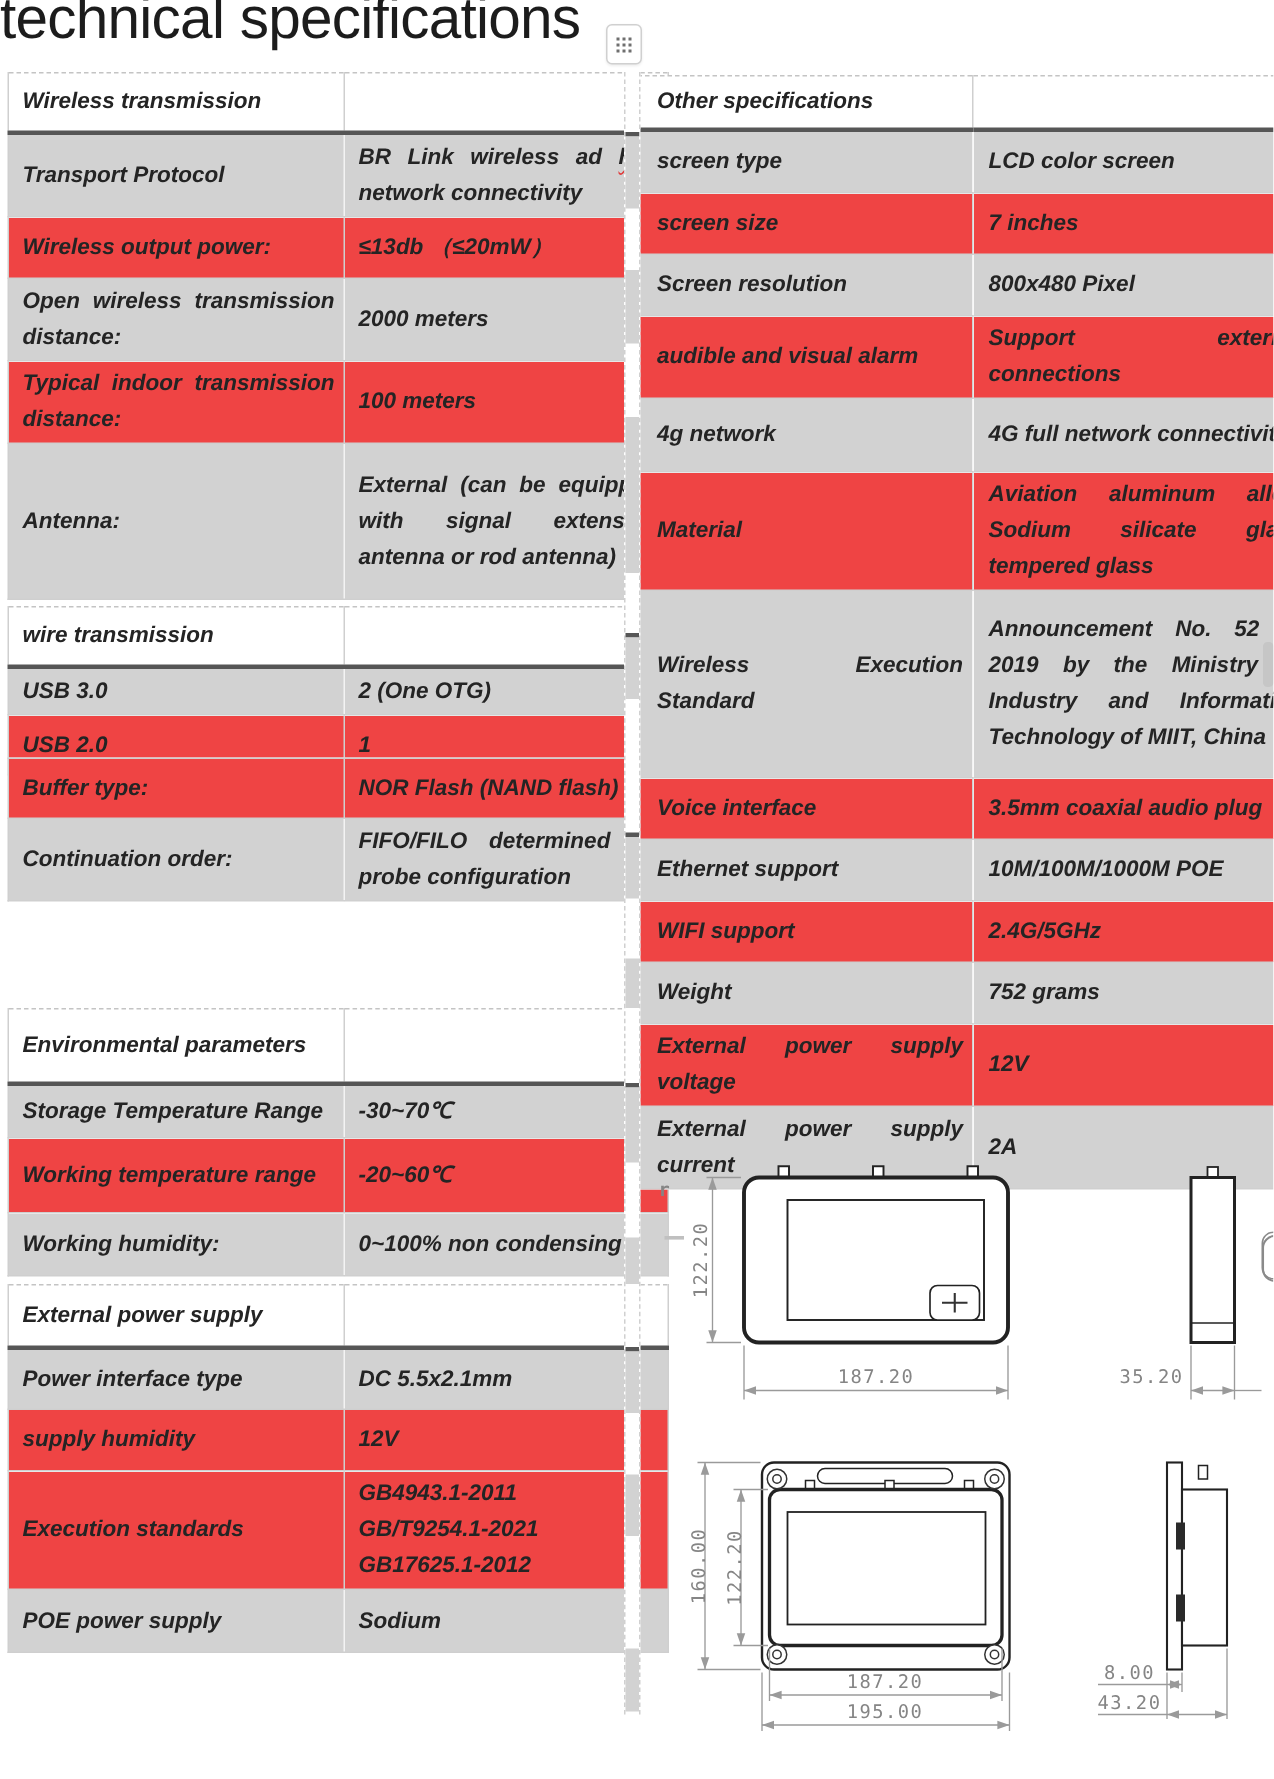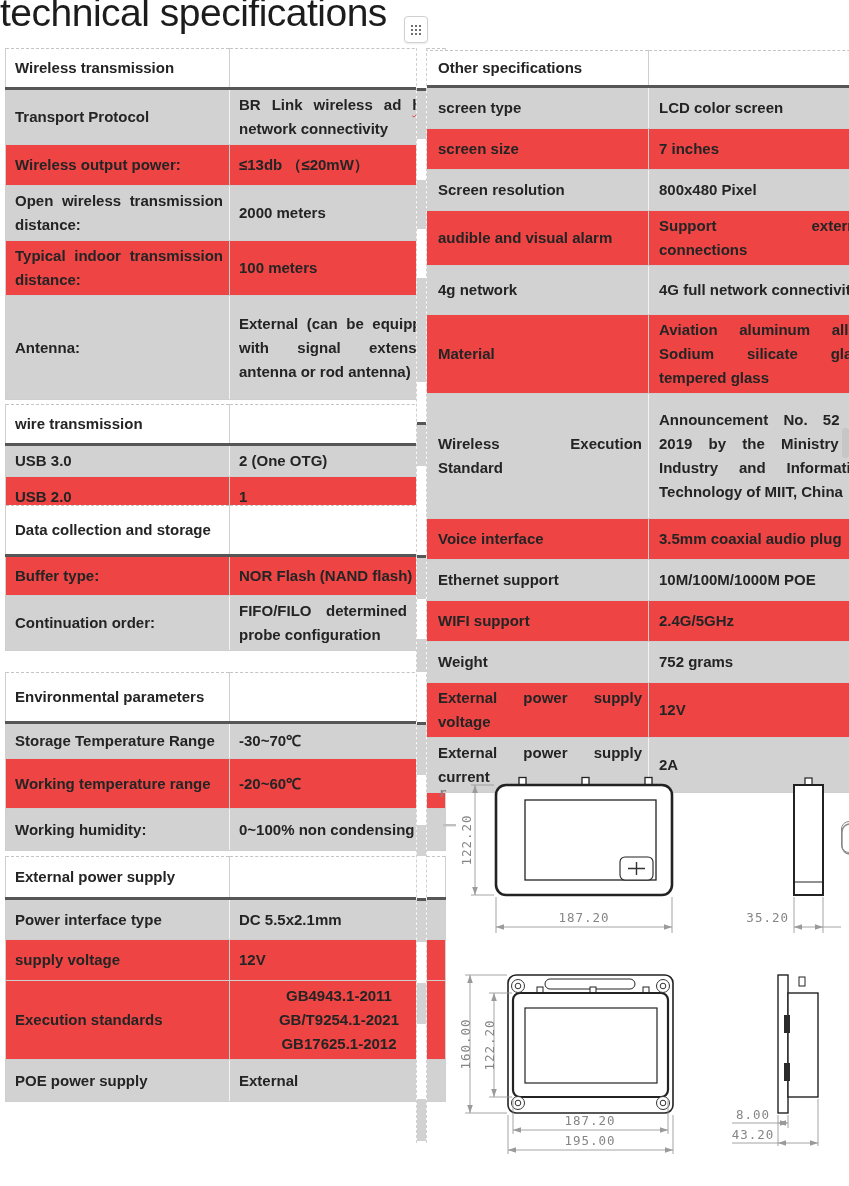--- a/index.html
+++ b/index.html
@@ -5,21 +5,21 @@
   html,body{margin:0;padding:0;background:#fff;}
   .page{position:relative;width:849px;height:1186px;overflow:hidden;background:#fff;
         font-family:"Liberation Sans",sans-serif;color:#242424;}
   .title{position:absolute;left:0px;top:-9px;font-size:39px;font-weight:500;color:#1c1c1c;
          letter-spacing:-0.5px;white-space:nowrap;margin:0;}
   .handle{position:absolute;left:404px;top:16px;width:22px;height:25px;background:#fff;
           border:1px solid #d0d0d0;border-radius:4px;box-shadow:0 1px 2px rgba(0,0,0,.08);
           display:flex;align-items:center;justify-content:center;}
   
   .tbl{position:absolute;left:5px;width:408px;}
-  .tbl table{border-collapse:collapse;table-layout:fixed;width:100%;background:#fff;}
+  .tbl table{border-collapse:collapse;table-layout:fixed;width:100%;background:#fff;font-style:italic;}
   .tbl td{border:1px solid #cfcfcf;font-size:15px;font-weight:600;line-height:24px;
           vertical-align:middle;padding:3px 6px 3px 9px;text-align:justify;overflow:hidden;}
   .tbl .c1{width:208px;}
   .tbl .c2{width:200px;white-space:pre-line;}
   .tbl tr.hdr td{background:#fff;border-bottom:3px solid #565656;border-top:1px dashed #c4c4c4;}
   .tbl tr.g td{background:#d2d2d2;}
   .tbl tr.g td.c1{border-right-color:#f3f3f3;}
   .tbl tr.w td{background:#ef4444;}
   .right-tbl{left:424px;width:414px;}
   .right-tbl .c1{width:204px;padding-left:13px;}
@@ -110,24 +110,20 @@
             <td class="c1">USB 2.0</td>
             <td class="c2">1</td>
           </tr>
     </tbody>
       </table>
   </section>
 
   <section class="tbl" style="top:505px">
     <table>
       <tbody>
-          <tr class="hdr" style="height:50px">
-            <td class="c1">Data collection and storage</td>
-            <td class="c2"></td>
-          </tr>
       <tr class="w" style="height:40px">
             <td class="c1">Buffer type:</td>
             <td class="c2">NOR Flash (NAND flash)</td>
           </tr>
       <tr class="g" style="height:50px">
             <td class="c1">Continuation order:</td>
             <td class="c2">FIFO/FILO determined by probe configuration</td>
           </tr>
     </tbody>
       </table>
@@ -161,32 +157,32 @@
       <tbody>
           <tr class="hdr" style="height:42px">
             <td class="c1">External power supply</td>
             <td class="c2"></td>
           </tr>
       <tr class="g" style="height:41px">
             <td class="c1">Power interface type</td>
             <td class="c2">DC 5.5x2.1mm</td>
           </tr>
       <tr class="w" style="height:41px">
-            <td class="c1">supply voltage</td>
+            <td class="c1">supply humidity</td>
             <td class="c2">12V</td>
           </tr>
       <tr class="w" style="height:75px">
             <td class="c1">Execution standards</td>
-            <td class="c2" style="text-align:center">GB4943.1-2011
+            <td class="c2" style="text-align:left">GB4943.1-2011
 GB/T9254.1-2021
 GB17625.1-2012</td>
           </tr>
       <tr class="g" style="height:42px">
             <td class="c1">POE power supply</td>
-            <td class="c2">External</td>
+            <td class="c2">Sodium</td>
           </tr>
     </tbody>
       </table>
   </section>
 
   <section class="tbl right-tbl" style="top:50px">
     <table>
       <tbody>
           <tr class="hdr" style="height:36px">
             <td class="c1">Other specifications</td>

